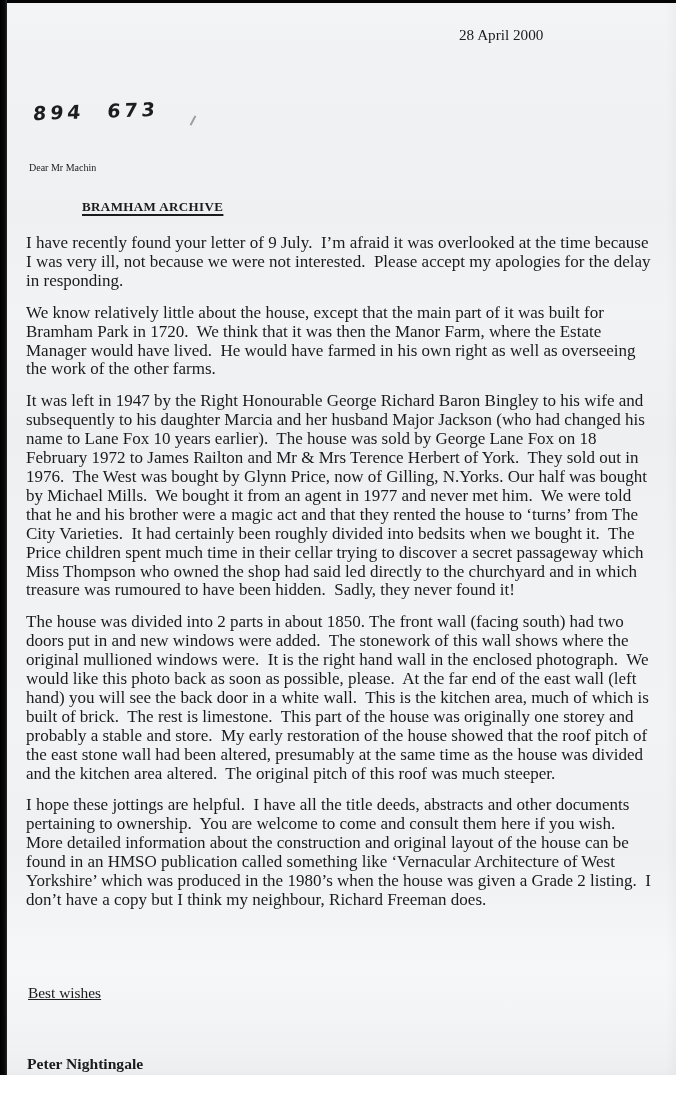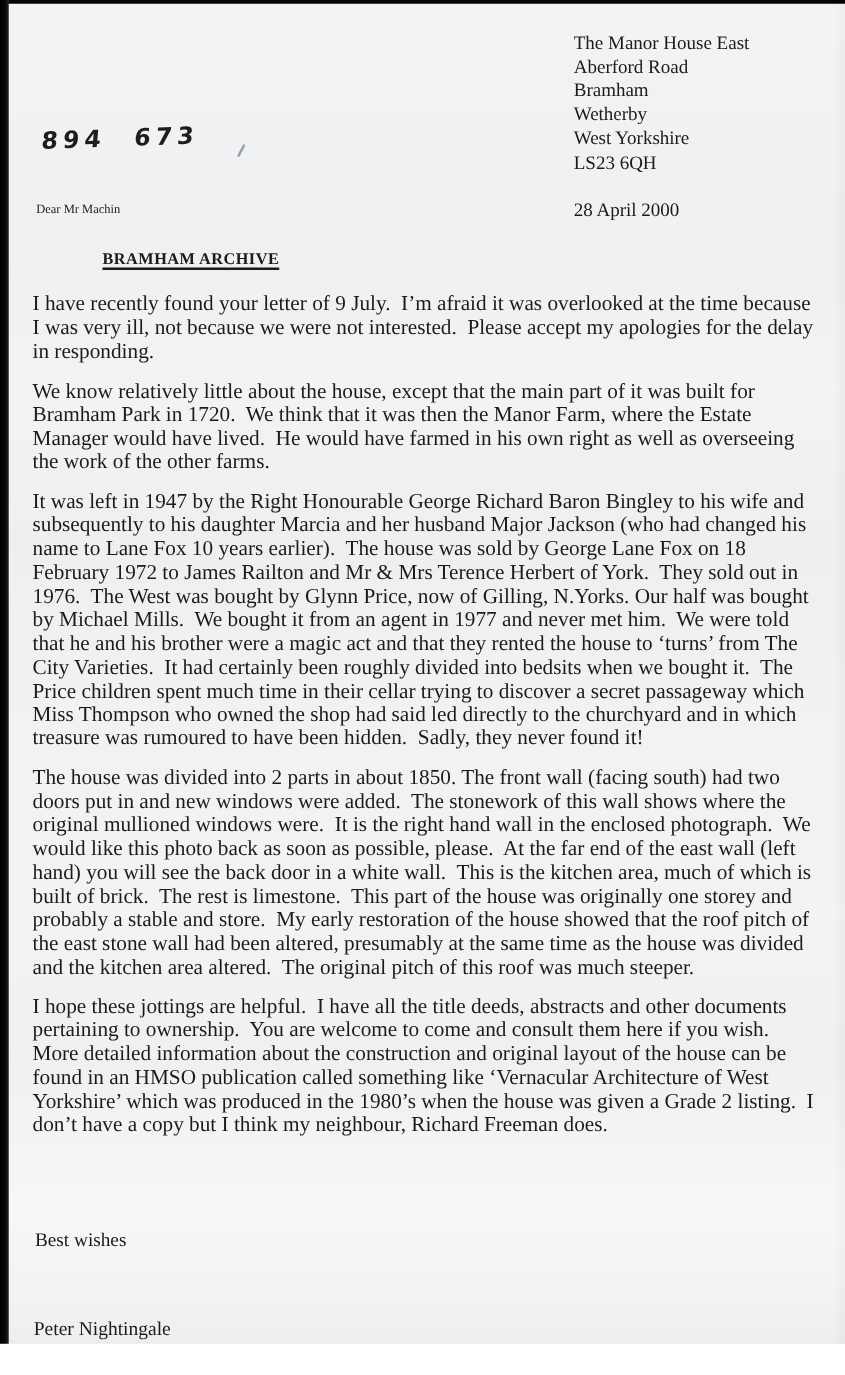--- a/index.html
+++ b/index.html
@@ -89,43 +89,39 @@
     line-height: 18.9px;
   }
   .para {
     margin: 0 0 13px 0;
     white-space: pre-wrap;
   }
   .closing {
     position: absolute;
     left: 28px; top: 984px;
     font-size: 15.4px;
+    text-decoration: underline;
   }
   .signature {
     position: absolute;
     left: 27px; top: 1055px;
     font-size: 15.6px;
+    font-weight: bold;
   }
 </style>
 </head>
 <body>
 
 <div class="page">
 
   <div class="paper"></div>
   <div class="edge-top"></div>
   <div class="edge-left"></div>
 
   <div class="address-block">
-    <div>The Manor House East
-Aberford Road
-Bramham
-Wetherby
-West Yorkshire
-LS23 6QH</div>
     <div>28 April 2000</div>
   </div>
 
   <div class="handwritten">894 673</div>
 
   <div class="smudge"></div>
 
   <div class="salutation">Dear Mr Machin</div>
 
   <div class="heading">BRAMHAM ARCHIVE</div>

